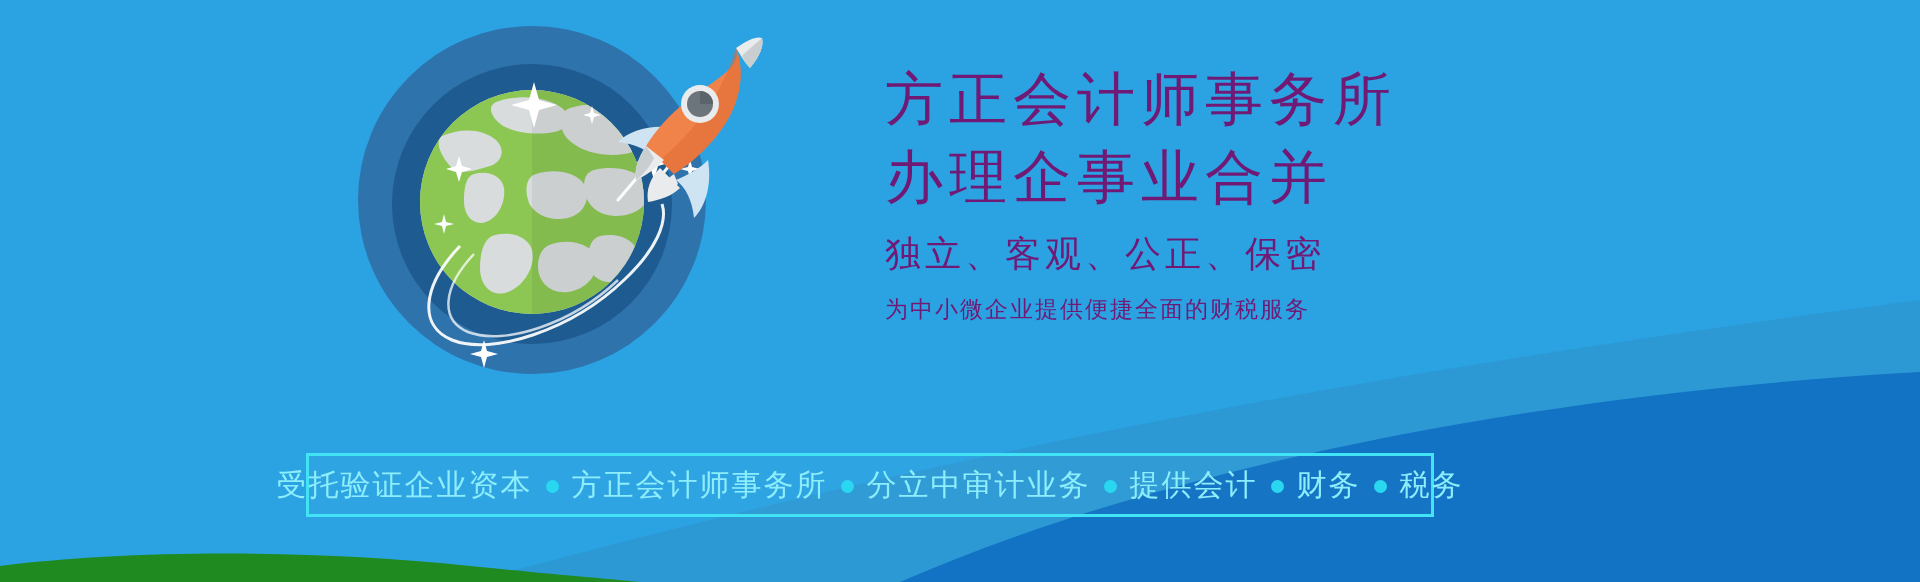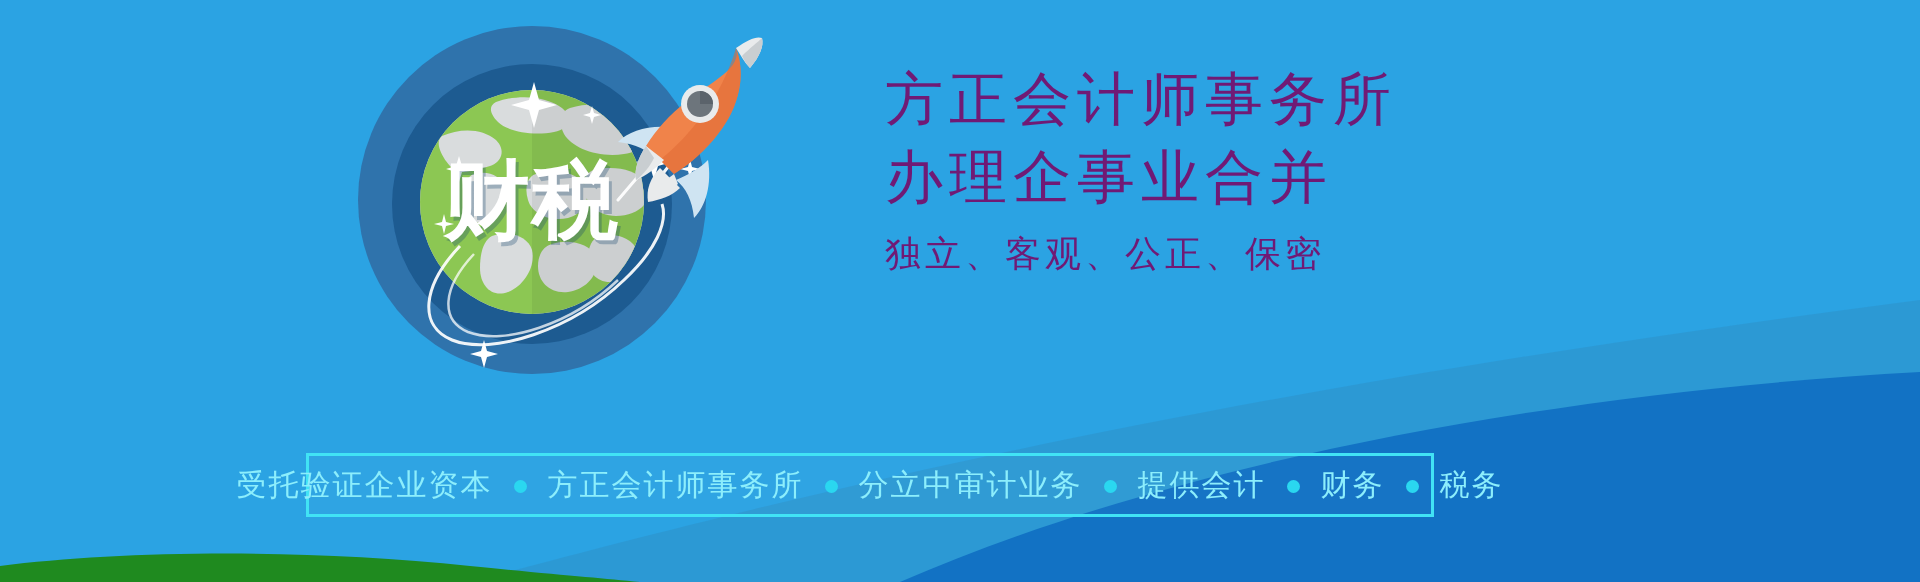--- a/index.html
+++ b/index.html
@@ -59,21 +59,21 @@
   
   #service-bar{
     position:absolute;left:306px;top:453px;width:1128px;height:64px;
     border:3px solid #41e3f5;
     box-sizing:border-box;
     display:flex;align-items:center;justify-content:center;
     background:rgba(255,255,255,0.02);
   }
   #service-list{
     display:flex;align-items:center;justify-content:center;
-    gap:8px;white-space:nowrap;
+    gap:0px;white-space:nowrap;
   }
   .svc-text{
     color:#8ceefc;font-size:30px;line-height:34px;letter-spacing:2px;
     font-family:"DejaVu Sans","Liberation Sans",sans-serif;
     font-weight:300;
   }
   .svc-dot{
     display:inline-block;width:13px;height:13px;border-radius:50%;
     background:#2ad7f0;margin:0 13px 0 13px;flex:none;
     position:relative;top:1px;
@@ -147,21 +147,20 @@
         <path d="M178,58 L183,76 L201,81 L183,86 L178,104 L173,86 L155,81 L173,76 Z"></path>
         <path d="M298,120 L302,134 L316,138 L302,142 L298,156 L294,142 L280,138 L294,134 Z"></path>
         <path d="M103,132 L106,142 L116,145 L106,148 L103,158 L100,148 L90,145 L100,142 Z"></path>
         <path d="M334,135 L336,143 L344,145 L336,147 L334,155 L332,147 L324,145 L332,143 Z"></path>
         <path d="M88,190 L90,198 L98,200 L90,202 L88,210 L86,202 L78,200 L86,198 Z"></path>
         <path d="M236,82 L238,89 L245,91 L238,93 L236,100 L234,93 L227,91 L234,89 Z"></path>
         <path d="M128,316 L131,327 L142,330 L131,333 L128,344 L125,333 L114,330 L125,327 Z"></path>
       </g>
     </svg>
 
-    <div id="logo-word">财税</div>
   </div>
 
   <div id="rocket">
     <svg viewBox="0 0 200 200" width="200" height="200">
 
       <g stroke="#ffffff" stroke-width="3" stroke-linecap="round" opacity="0.95">
         <line x1="60" y1="172" x2="96" y2="126"></line>
         <line x1="28" y1="182" x2="74" y2="128"></line>
       </g>
 
@@ -189,20 +188,21 @@
       <path d="M84,156 C76,162 68,168 62,176 C72,176 80,172 88,166 Z" fill="#e9ebec"></path>
       <path d="M56,128 C48,140 44,152 46,162 C56,158 66,150 74,142 Z" fill="#e9ebec"></path>
       <path d="M56,128 C48,140 44,152 46,162 C54,156 60,148 64,140 Z" fill="#c9ced1"></path>
     </svg>
   </div>
 
   <div id="headline-block">
     <div class="hl1">方正会计师事务所</div>
     <div class="hl2">办理企事业合并</div>
     <div class="hl3">独立、客观、公正、保密</div>
+    <div class="hl4">为中小微企业提供便捷全面的财税服务</div>
   </div>
 
   <div id="service-bar">
     <div id="service-list">
         <span class="svc-text">受托验证企业资本</span>
         <span class="svc-dot"></span>
         <span class="svc-text">方正会计师事务所</span>
         <span class="svc-dot"></span>
         <span class="svc-text">分立中审计业务</span>
         <span class="svc-dot"></span>

